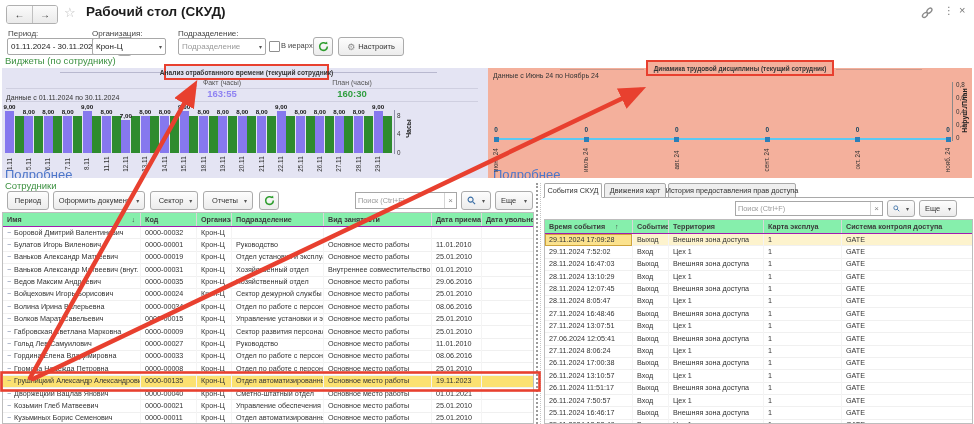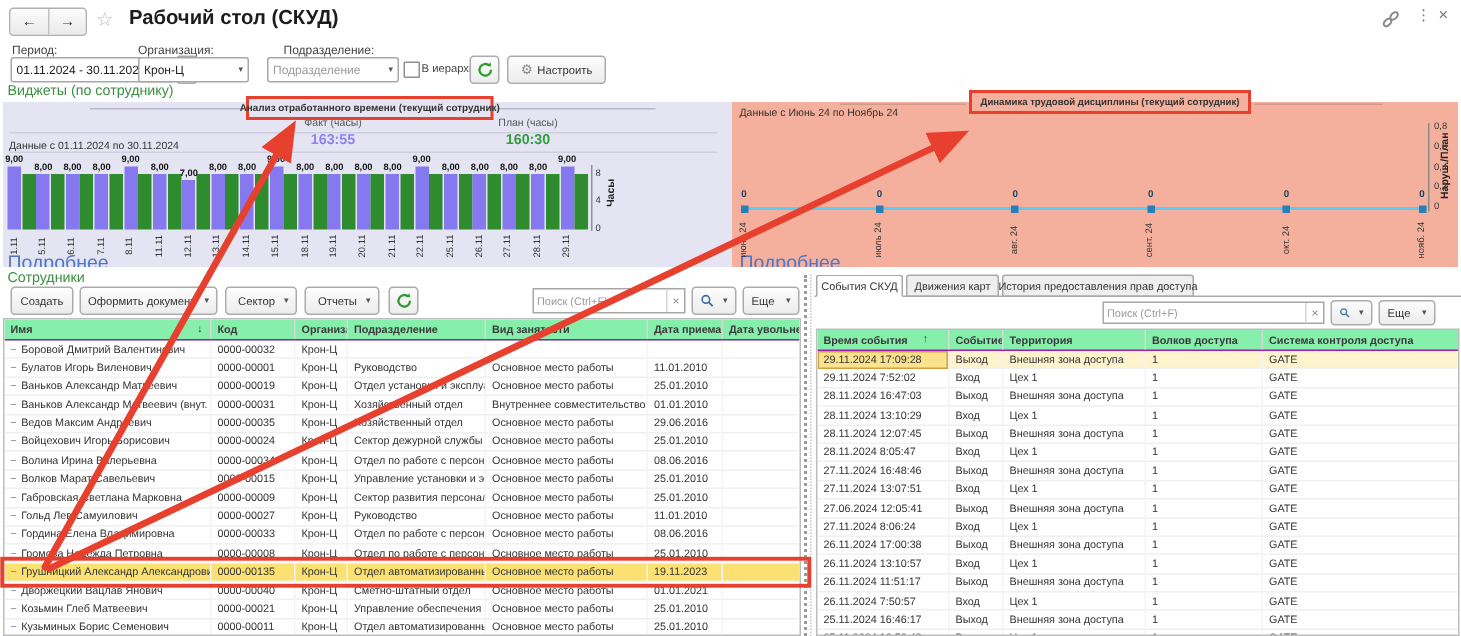--- a/index.html
+++ b/index.html
@@ -91,21 +91,21 @@
     <span>01.11.2024 - 30.11.2024</span>
   </div>
   <div class="btn" style="left:117px;top:37px;width:15px;height:19px;padding:0;">...</div>
 
   <div class="lbl" style="left:92px;top:29px;">Организация:</div>
   <div class="fld" style="left:92px;top:38px;width:74px;">
     <span>Крон-Ц</span>
     <span class="caret">▾</span>
   </div>
 
-  <div class="lbl" style="left:189px;top:29px;">Подразделение:</div>
+  <div class="lbl" style="left:178px;top:29px;">Подразделение:</div>
   <div class="fld" style="left:178px;top:38px;width:88px;">
     <span class="ph" title="Подразделение">Подразделение</span>
     <span class="caret">▾</span>
   </div>
 
   <span class="cb" style="left:269px;top:41px;"></span>
   <div class="lbl" style="left:281px;top:41px;font-size:7.5px;">В иерархии</div>
 
   <div class="btn" style="left:313px;top:37px;width:20px;padding:0;">
     <svg width="11" height="11" viewBox="0 0 12 12">
@@ -248,21 +248,21 @@
       <div class="ytick" style="left: 468px; top: 39.6px;">0,4</div>
       <div class="ytick" style="left: 468px; top: 26.4px;">0,6</div>
       <div class="ytick" style="left: 468px; top: 13.2px;">0,8</div>
     </div>
   <div class="hline" style="left:560px;top:69px;width:84px;background:#cf9a8c;"></div>
   <div class="hline" style="left:836px;top:69px;width:86px;background:#cf9a8c;"></div>
   <div class="wtitle" style="left:646px;top:60px;width:188px;height:16px;background:#f4b09c;font-size:6.4px;">Динамика трудовой дисциплины (текущий сотрудник)</div>
 
   <div class="seclbl" style="left:5px;top:180px;">Сотрудники</div>
 
-  <div class="btn" style="left:7px;top:191px;width:42px;">Создать</div>
+  <div class="btn" style="left:7px;top:191px;width:42px;">Период</div>
   <div class="btn" style="left:53px;top:191px;width:92px;">
     <span>Оформить документ</span>
     <span class="caret">▾</span>
   </div>
   <div class="btn" style="left:150px;top:191px;width:48px;">
     <svg width="9" height="9" viewBox="0 0 10 10">
       <rect x="2.5" y="0.5" width="5" height="2.5" fill="#fff" stroke="#777" stroke-width="0.8"></rect>
       <rect x="0.8" y="3" width="8.4" height="3.4" fill="#9aa0a8"></rect>
       <rect x="2.5" y="5.4" width="5" height="4" fill="#fff" stroke="#777" stroke-width="0.8"></rect>
     </svg>
@@ -504,21 +504,21 @@
             <span>Время события</span>
             <span class="sorticon" style="margin-left: 10px;">↑</span>
           </div>
           <div class="hcell vc1">
             <span>Событие</span>
           </div>
           <div class="hcell vc2">
             <span>Территория</span>
           </div>
           <div class="hcell vc3">
-            <span>Волков доступа</span>
+            <span>Карта эксплуа</span>
           </div>
           <div class="hcell vc4">
             <span>Система контроля доступа</span>
           </div>
         </div>
       <div class="rows" id="evt-rows" style="height:191px;">
           <div class="trow evt sel-evt">
             <div class="cell vc0 sel-cell">29.11.2024 17:09:28</div>
             <div class="cell vc1">Выход</div>
             <div class="cell vc2">Внешняя зона доступа</div>

